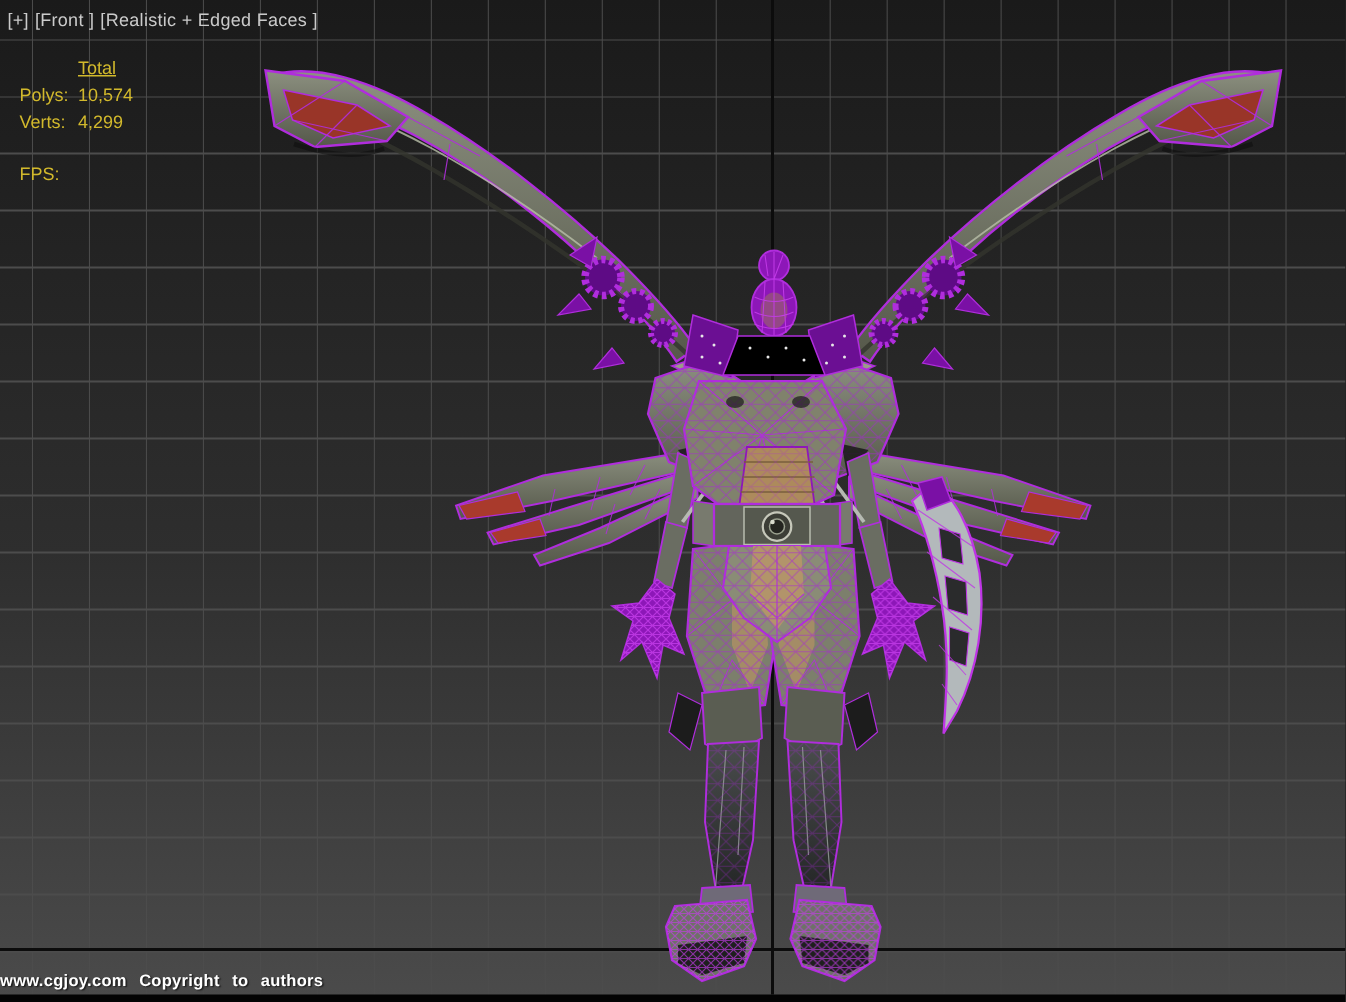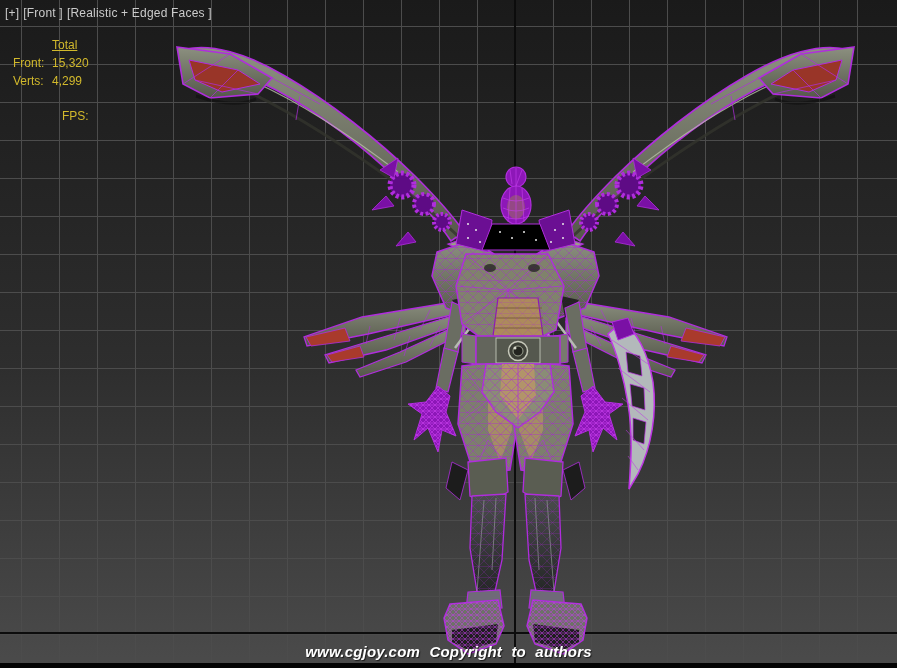--- a/index.html
+++ b/index.html
@@ -18,27 +18,26 @@
   }
   .axis-v{position:absolute;left:514px;top:0;width:2px;height:663px;background:var(--axis-line);}
   .axis-h{position:absolute;left:0;top:632px;width:100%;height:2px;background:var(--axis-line);}
   svg.model{position:absolute;left:0;top:0;}
   .vp-label{position:absolute;left:5px;top:6px;font-size:12px;color:var(--label-text);letter-spacing:0.2px;}
   .vp-label span{margin-right:4px;cursor:pointer;}
   .stats{position:absolute;left:13px;top:36px;font-size:12px;line-height:18px;color:var(--stats-text);}
   .stats .row{white-space:pre;}
   .stats .lbl{display:inline-block;width:39px;}
   .stats .total{padding-left:39px;text-decoration:underline;}
-  .stats .fps{margin-top:17px;text-align:right;}
+  .stats .fps{margin-top:17px;}
   .watermark{
-    position:absolute;left:0;right:0;bottom:8px;text-align:center;
-    color:var(--watermark-text);font-weight:bold;font-size:15px;
+    position:absolute;left:0;right:0;bottom:8px;
+    color:var(--watermark-text);font-weight:bold;font-size:11px;
     word-spacing:5px;letter-spacing:0.2px;
     text-shadow:1px 1px 1px rgba(0,0,0,0.65);
-    font-style:italic;
   }
   .bottom-bar{position:absolute;left:0;bottom:0;width:100%;height:5px;background:#040404;}
   .w{stroke:var(--wire);}
 </style>
 </head>
 <body>
 
 <div class="stage">
   <div class="viewport">
 
@@ -199,21 +198,21 @@
         <path class="w" d="M612 322 L628 318 L634 334 L618 340 Z" fill="#7a10a5" stroke-width="1"></path>
       </g>
     </svg>
 
     <div class="vp-label">
       <span>[+]</span><span>[Front ]</span><span>[Realistic + Edged Faces ]</span>
     </div>
 
     <div class="stats">
       <div class="row total">Total</div>
-      <div class="row"><span class="lbl">Front:</span><span class="val">15,320</span></div>
+      <div class="row"><span class="lbl">Polys:</span><span class="val">10,574</span></div>
       <div class="row"><span class="lbl">Verts:</span><span class="val">4,299</span></div>
       <div class="row fps"><span class="lbl">FPS:</span></div>
     </div>
 
     <div class="watermark">www.cgjoy.com Copyright to authors</div>
     <div class="bottom-bar"></div>
   </div>
 </div>
 
 </body></html>

